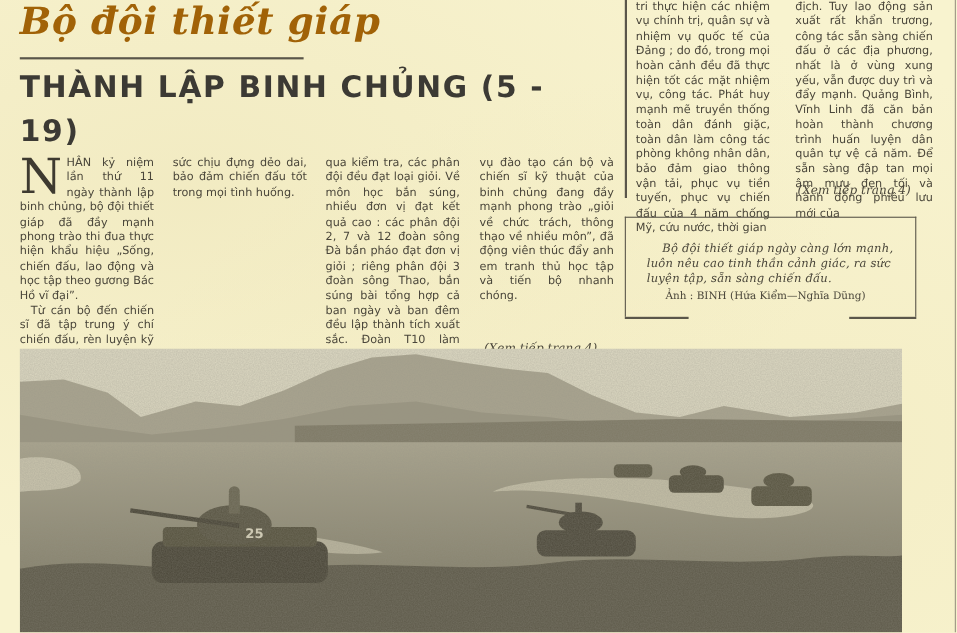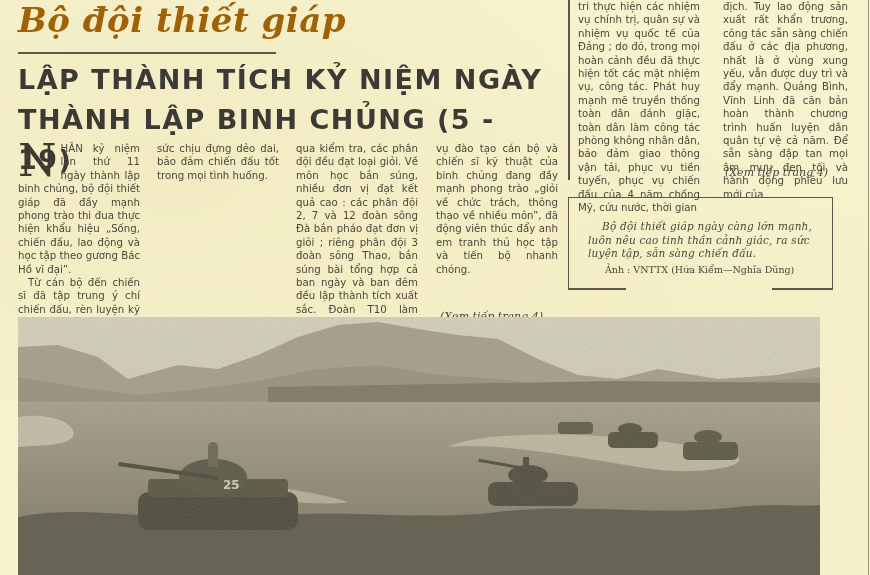--- a/index.html
+++ b/index.html
@@ -81,21 +81,20 @@
   </style>
 </head>
 <body>
 
 <div class="paper-tint"></div>
 
 <div class="kicker">Bộ đội thiết giáp</div>
 <div class="kicker-rule"></div>
 
 <div class="headline">
-  <div>LẬP THÀNH TÍCH KỶ NIỆM NGÀY</div>
   <div>THÀNH LẬP BINH CHỦNG (5 - 19)</div>
 </div>
 
 <div class="col col1">
   <p class="first"><span class="dropcap">N</span><span>HÂN kỷ niệm lần thứ 11 ngày thành lập binh chủng, bộ đội thiết giáp đã đầy mạnh phong trào thi đua thực hiện khẩu hiệu „Sống, chiến đấu, lao động và học tập theo gương Bác Hồ vĩ đại”.</span></p>
   <p>Từ cán bộ đến chiến sĩ đã tập trung ý chí chiến đấu, rèn luyện kỹ thuật, chiến thuật và</p>
 </div>
 
 <div class="col col2">
   <p class="first">sức chịu đựng dẻo dai, bảo đảm chiến đấu tốt trong mọi tình huống.</p>
@@ -120,21 +119,21 @@
   <p class="first">địch. Tuy lao động sản xuất rất khẩn trương, công tác sẵn sàng chiến đấu ở các địa phương, nhất là ở vùng xung yếu, vẫn được duy trì và đẩy mạnh. Quảng Bình, Vĩnh Linh đã căn bản hoàn thành chương trình huấn luyện dân quân tự vệ cả năm. Để sẵn sàng đập tan mọi âm mưu đen tối và hành động phiêu lưu mới của</p>
 </div>
 <div class="see-more c6">(Xem tiếp trang 4)</div>
 
 <div class="vrule vr-c"></div>
 
 <div class="caption-box"></div>
 <div class="caption-bot-l"></div>
 <div class="caption-bot-r"></div>
 <div class="caption-text">Bộ đội thiết giáp ngày càng lớn mạnh, luôn nêu cao tinh thần cảnh giác, ra sức luyện tập, sẵn sàng chiến đấu.</div>
-<div class="caption-credit">Ảnh : VNTTX (Hứa Kiểm—Nghĩa Dũng)</div>
+<div class="caption-credit">Ảnh : BINH (Hứa Kiểm—Nghĩa Dũng)</div>
 
 <div class="photo">
   <svg width="802" height="258" viewBox="0 0 802 258" xmlns="http://www.w3.org/2000/svg">
     <defs>
       <linearGradient id="sky" x1="0" y1="0" x2="0" y2="1">
         <stop offset="0" stop-color="#dcd8c2"></stop>
         <stop offset="1" stop-color="#cfcab2"></stop>
       </linearGradient>
       <linearGradient id="field" x1="0" y1="0" x2="0" y2="1">
         <stop offset="0" stop-color="#a9a48e"></stop>

